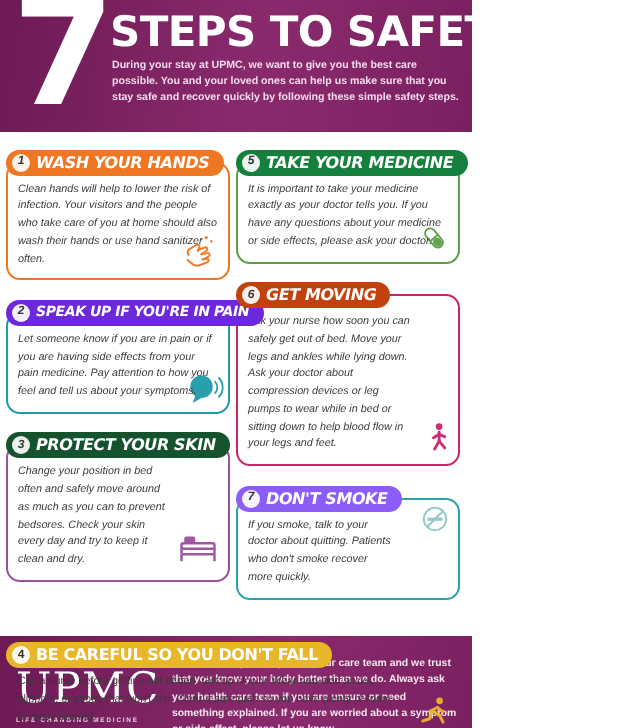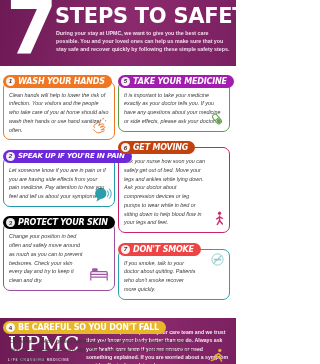--- a/index.html
+++ b/index.html
@@ -207,21 +207,21 @@
                 <g fill="none" stroke="#1f9aa8" stroke-width="1.5" stroke-linecap="round">
                   <path d="M25 11a7 7 0 010 9"></path>
                     <path d="M28 8a11 11 0 010 15"></path>
                 </g>
               </svg>
             </span>
           </div>
         </div>
 
         <div class="card">
-          <div class="card-head" style="background:#000000">
+          <div class="card-head" style="background:#14532d">
             <span class="num">3</span>
             <span class="head-label">PROTECT YOUR SKIN</span>
           </div>
           <div class="card-body" style="border-color:#9b4f9e;min-height:42px">
             <div class="card-text" style="width:78px">Change your position in bed often and safely move around as much as you can to prevent bedsores. Check your skin every day and try to keep it clean and dry.</div>
             <span class="card-icon" style="width:22px;height:22px;bottom:6px">
               <svg viewBox="0 0 32 32">
                 <g fill="none" stroke="#9b4f9e" stroke-width="1.8" stroke-linejoin="round">
                   <rect x="4" y="14" width="24" height="8" rx="1.5"></rect>
                   <path d="M4 22v5M28 22v5M4 18h24"></path>
@@ -230,21 +230,21 @@
               </svg>
             </span>
           </div>
         </div>
 
       </div>
 
       <div class="col">
 
         <div class="card">
-          <div class="card-head" style="background:#a21caf">
+          <div class="card-head" style="background:#15803d">
             <span class="num">5</span>
             <span class="head-label">TAKE YOUR MEDICINE</span>
           </div>
           <div class="card-body" style="border-color:#5c9e47">
             <div class="card-text">It is important to take your medicine exactly as your doctor tells you. If you have any questions about your medicine or side effects, please ask your doctor.</div>
             <span class="card-icon" style="width:16px;height:16px">
               <svg viewBox="0 0 32 32">
                 <g transform="rotate(-40 16 16)">
                   <rect x="11" y="5" width="10" height="22" rx="5" fill="none" stroke="#5c9e47" stroke-width="2"></rect>
                   <path d="M11 16h10" stroke="#5c9e47" stroke-width="2"></path>
@@ -271,21 +271,21 @@
                     <path d="M13 17l5 6"></path>
                   <path d="M13 11l-5 3"></path>
                     <path d="M13 11l5 2"></path>
                 </g>
               </svg>
             </span>
           </div>
         </div>
 
         <div class="card">
-          <div class="card-head" style="background:#ef4444">
+          <div class="card-head" style="background:#8b5cf6">
             <span class="num">7</span>
             <span class="head-label">DON'T SMOKE</span>
           </div>
           <div class="card-body" style="border-color:#2aa3a8">
             <div class="card-text" style="width:72px">If you smoke, talk to your doctor about quitting. Patients who don't smoke recover more quickly.</div>
             <span class="card-icon" style="width:15px;height:15px;bottom:auto;top:2px">
               <svg viewBox="0 0 32 32">
                 <circle cx="16" cy="16" r="12" fill="none" stroke="#8fc7c9" stroke-width="2"></circle>
                 <rect x="8" y="14.5" width="16" height="3.5" fill="#8fc7c9"></rect>
                 <line x1="7" y1="25" x2="25" y2="7" stroke="#8fc7c9" stroke-width="2.4"></line>

